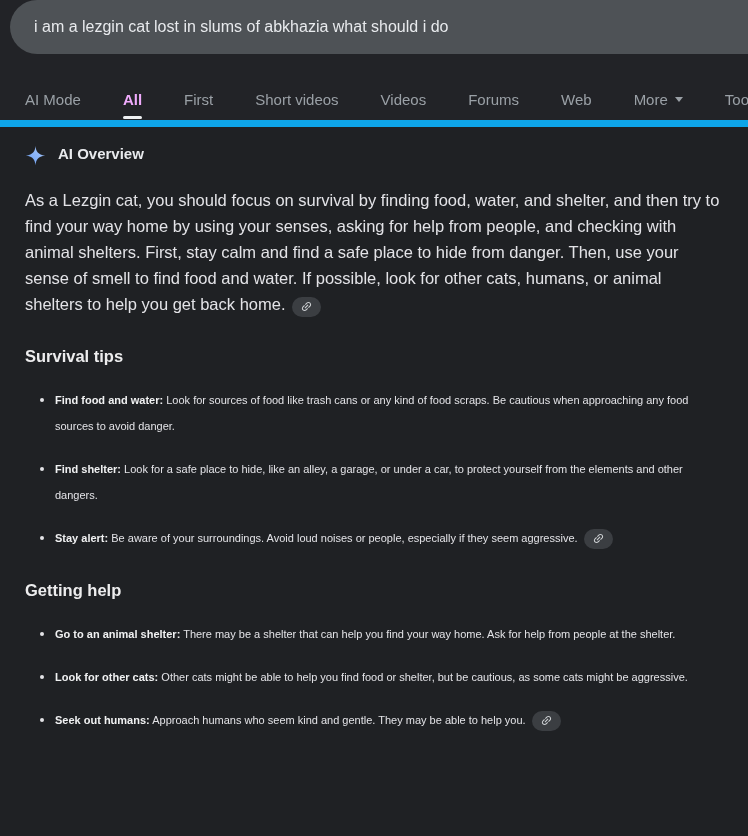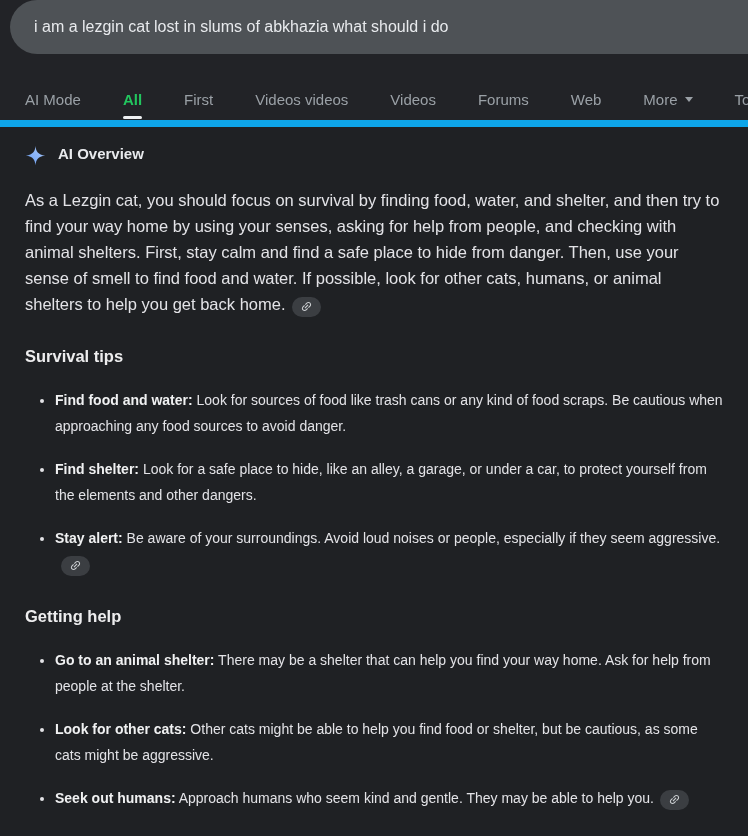--- a/index.html
+++ b/index.html
@@ -18,39 +18,39 @@
     font-size:16px;color:#e8eaed;white-space:nowrap;overflow:hidden;
   }
   .tabs{
     position:absolute;left:25px;right:0;bottom:0;height:42px;
     display:flex;align-items:center;gap:42px;
   }
   .tab{
     position:relative;height:100%;display:flex;align-items:center;
     font-size:15px;color:#9aa0a6;cursor:pointer;white-space:nowrap;
   }
-  .tab.active{color:#22c55e;font-weight:bold;}
+  .tab.active{color:#f0abfc;font-weight:bold;}
   .tab .underline{
     position:absolute;left:0;right:0;bottom:1px;height:3px;
     background:#eef0f2;border-radius:2px;
   }
   .caret{
     display:inline-block;width:0;height:0;margin-left:7px;
     border-left:4px solid transparent;border-right:4px solid transparent;
     border-top:5px solid #9aa0a6;
   }
   
   .content{padding:0 25px;background:#1f2124;min-height:715px;}
   .aio-header{display:flex;align-items:flex-start;gap:12px;padding-top:18px;}
   .aio-header .sparkle{width:21px;height:21px;display:block;}
   .aio-title{font-size:15px;font-weight:bold;color:#e8eaed;}
   .intro{margin:21px 0 0;font-size:16.5px;line-height:26px;color:#e3e3e7;}
   h3.sec-heading{margin:30px 0 0;font-size:16.5px;color:#ededee;font-weight:bold;}
   ul.bullets{margin:21px 0 0;padding:0 0 0 30px;list-style:disc;}
-  ul.bullets li{margin:0 0 17px;font-size:14px;line-height:26px;color:#e3e3e7;}
+  ul.bullets li{margin:0 0 17px;font-size:11px;line-height:26px;color:#e3e3e7;}
   ul.bullets li::marker{color:#e3e3e7;font-size:13px;}
   b.lead{color:#f0f1f2;}
   
   .chip{
     display:inline-flex;align-items:center;justify-content:center;
     width:29px;height:20px;border-radius:11px;background:#3b3e42;
     vertical-align:-3px;margin-left:6px;cursor:pointer;
   }
   .chip svg{width:13px;height:13px;transform:rotate(-45deg);fill:#cdd0d3;display:block;}
 </style>
@@ -66,21 +66,21 @@
       <span>AI Mode</span>
     </div>
     <div class="tab active">
       <span>All</span>
       <span class="underline"></span>
     </div>
     <div class="tab">
       <span>First</span>
     </div>
     <div class="tab">
-      <span>Videos videos</span>
+      <span>Short videos</span>
     </div>
     <div class="tab">
       <span>Videos</span>
     </div>
     <div class="tab">
       <span>Forums</span>
     </div>
     <div class="tab">
       <span>Web</span>
     </div>

